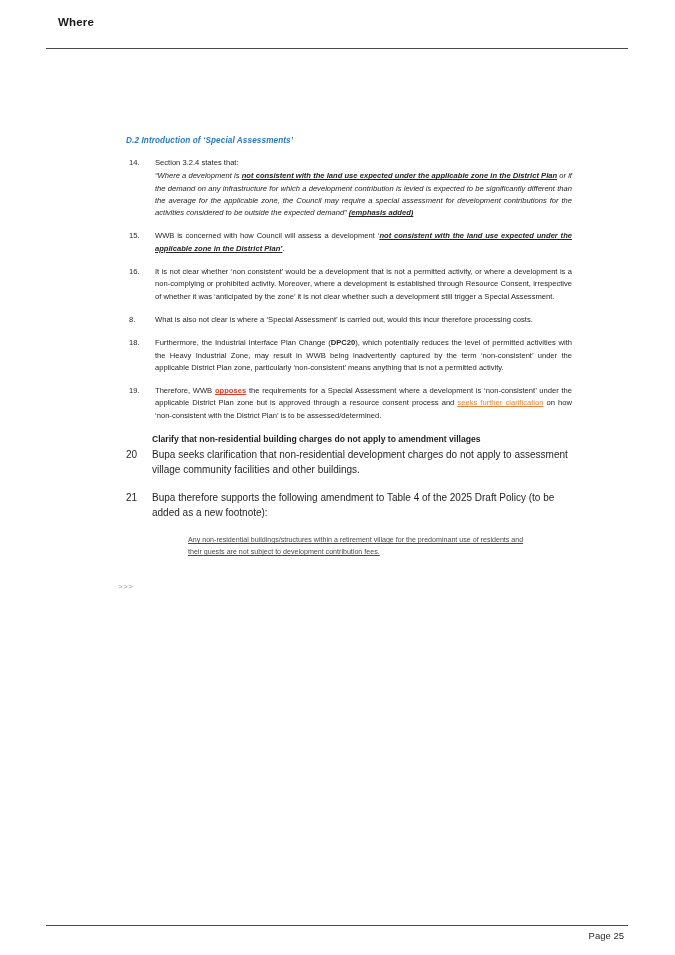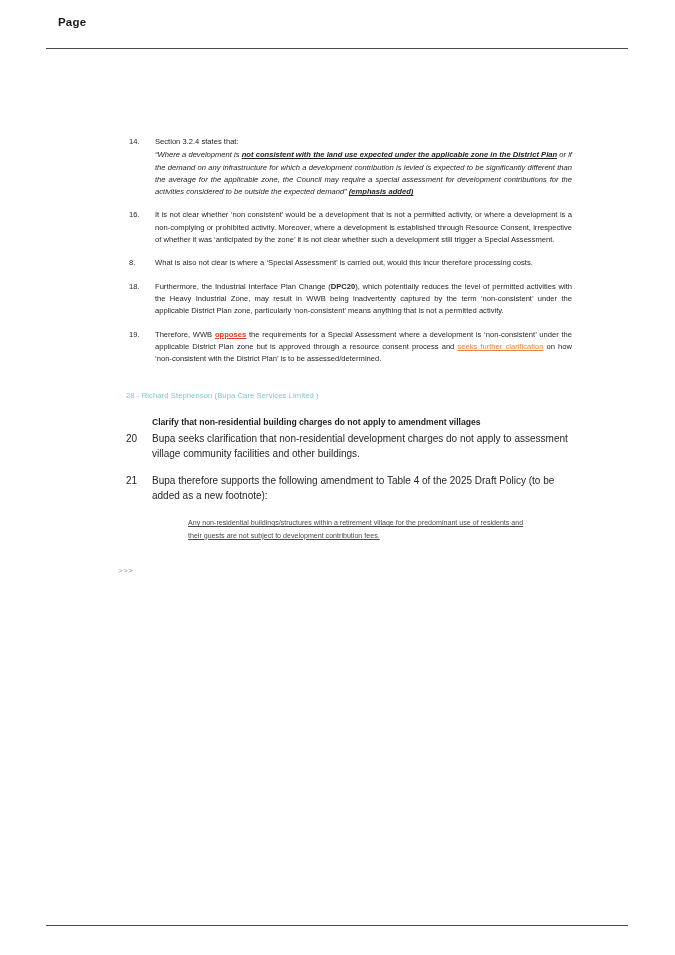--- a/index.html
+++ b/index.html
@@ -216,39 +216,46 @@
     margin-top: 4px;
     padding-right: 4px;
   }
 </style>
 </head>
 <body>
 
 <div class="page">
 
   <div class="page-header">
-    <div class="header-title">Page</div>
+    <div class="header-title">Where</div>
 
 
     <div class="header-rule"></div>
   </div>
 
   <div class="content">
 
+    <div class="section-heading">D.2 Introduction of ‘Special Assessments’</div>
 
     <div class="clause">
       <div class="num">14.</div>
       <div class="body left">
         <div>Section 3.2.4 states that:</div>
         <div class="quote">
           <span class="ital">“Where a development is </span><span class="u-bold-ul ital">not consistent with the land use expected under the applicable zone in the District Plan</span><span class="ital"> or if the demand on any infrastructure for which a development contribution is levied is expected to be significantly different than the average for the applicable zone, the Council may require a special assessment for development contributions for the activities considered to be outside the expected demand” </span><span class="u-bold-ul ital">(emphasis added)</span>
         </div>
       </div>
     </div>
 
+    <div class="clause">
+      <div class="num">15.</div>
+      <div class="body">
+        <span>WWB is concerned with how Council will assess a development ‘</span><span class="u-bold-ul ital">not consistent with the land use expected under the applicable zone in the District Plan’</span><span>.</span>
+      </div>
+    </div>
 
     <div class="clause">
       <div class="num">16.</div>
       <div class="body">It is not clear whether ‘non consistent’ would be a development that is not a permitted activity, or where a development is a non-complying or prohibited activity.  Moreover, where a development is established through Resource Consent, irrespective of whether it was ‘anticipated by the zone’ it is not clear whether such a development still trigger a Special Assessment.</div>
     </div>
 
     <div class="clause">
       <div class="num">8.</div>
       <div class="body">What is also not clear is where a ‘Special Assessment’ is carried out, would this incur therefore processing costs.</div>
     </div>
@@ -260,21 +267,20 @@
       </div>
     </div>
 
     <div class="clause">
       <div class="num">19.</div>
       <div class="body">
         <span>Therefore, WWB </span><span class="opposes">opposes</span><span> the requirements for a Special Assessment where a development is ‘non-consistent’ under the applicable District Plan zone but is approved through a resource consent process and </span><span class="seeks">seeks further clarification</span><span> on how ‘non-consistent with the District Plan’ is to be assessed/determined.</span>
       </div>
     </div>
 
-    <div class="submitter">28 - Richard Stephenson (Bupa Care Services Limited )</div>
 
     <div class="sub-heading">Clarify that non-residential building charges do not apply to amendment villages</div>
 
     <div class="clause2">
       <div class="num">20</div>
       <div class="body">Bupa seeks clarification that non-residential development charges do not apply to assessment village community facilities and other buildings.</div>
     </div>
 
     <div class="clause2">
       <div class="num">21</div>
@@ -282,15 +288,16 @@
     </div>
 
     <div class="footnote">Any non-residential buildings/structures within a retirement village for the predominant use of residents and their guests are not subject to development contribution fees.</div>
 
     <div class="chevrons">&gt;&gt;&gt;</div>
 
   </div>
 
   <div class="page-footer">
     <div class="footer-rule"></div>
+    <div class="footer-page">Page 25</div>
   </div>
 
 </div>
 
 </body></html>

